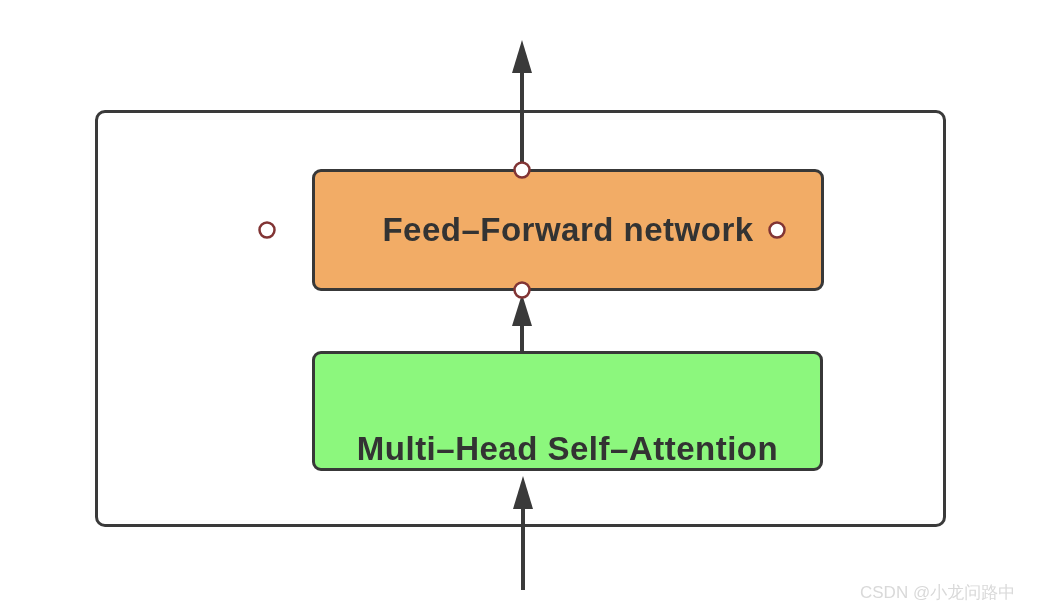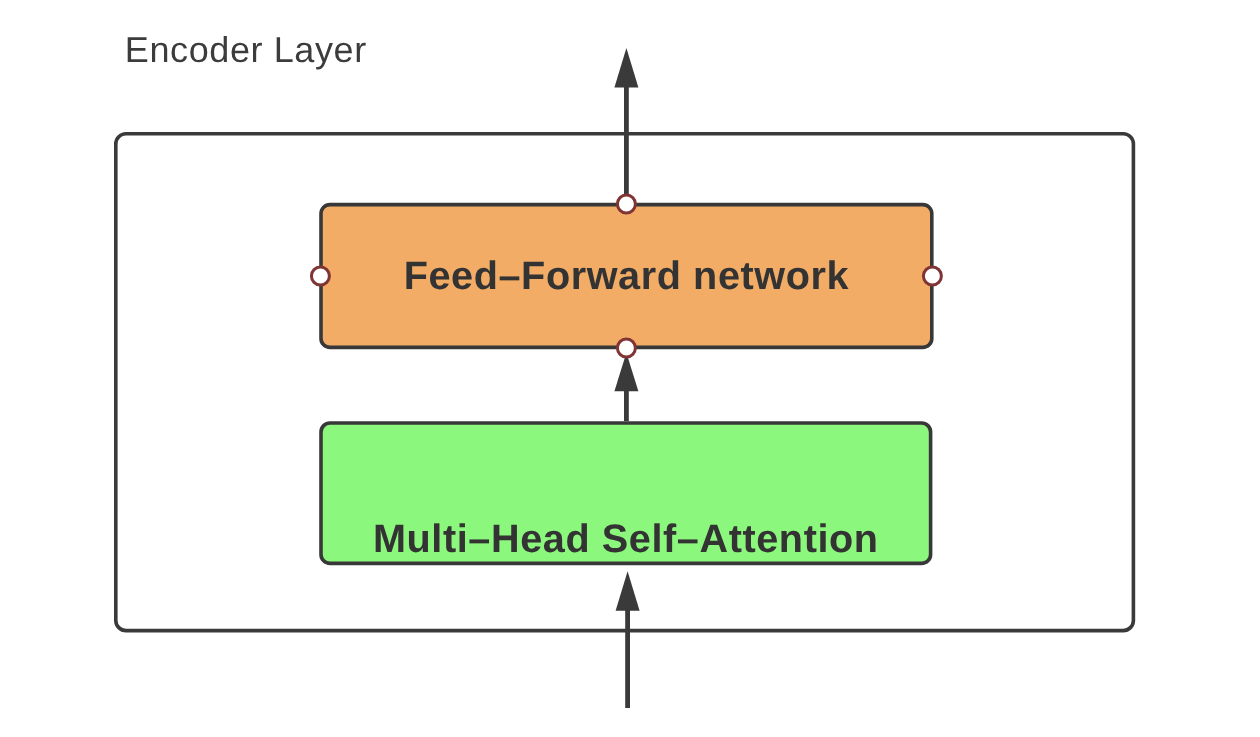--- a/index.html
+++ b/index.html
@@ -37,20 +37,21 @@
     box-sizing: content-box;
   }
   .node {
     position: absolute;
     border: 3px solid #383838;
     border-radius: 9px;
     display: flex;
     align-items: center;
     justify-content: center;
     box-sizing: border-box;
+    margin-left: 46px;
   }
   .node-ffn {
     left: 266px;
     top: 169px;
     width: 512px;
     height: 122px;
     background: #f2ac66;
   }
   .node-mhsa {
     left: 266px;
@@ -82,21 +83,20 @@
     font-size: 17px;
     color: #d9d9d9;
     white-space: nowrap;
   }
 </style>
 </head>
 <body>
 
 <div class="canvas">
 
-  <div class="diagram-title">Encoder Layer</div>
 
   <div class="outer-box"></div>
 
   <div class="node node-ffn">
     <span class="node-label">Feed–Forward network</span>
   </div>
 
   <div class="node node-mhsa">
     <span class="node-label">Multi–Head Self–Attention</span>
   </div>
@@ -117,14 +117,15 @@
       <line x1="523" y1="590" x2="523" y2="506" stroke="#3a3a3a" stroke-width="4"></line>
       <polygon points="523,476 513,509 533,509" fill="#3a3a3a"></polygon>
     </g>
 
     <circle cx="522" cy="170" r="7.5" fill="#ffffff" stroke="#813434" stroke-width="2.5" style="pointer-events:auto"></circle>
     <circle cx="522" cy="290" r="7.5" fill="#ffffff" stroke="#813434" stroke-width="2.5" style="pointer-events:auto"></circle>
     <circle cx="267" cy="230" r="7.5" fill="#ffffff" stroke="#813434" stroke-width="2.5" style="pointer-events:auto"></circle>
     <circle cx="777" cy="230" r="7.5" fill="#ffffff" stroke="#813434" stroke-width="2.5" style="pointer-events:auto"></circle>
   </svg>
 
+  <div class="watermark">CSDN @小龙问路中</div>
 
 </div>
 
 </body></html>

